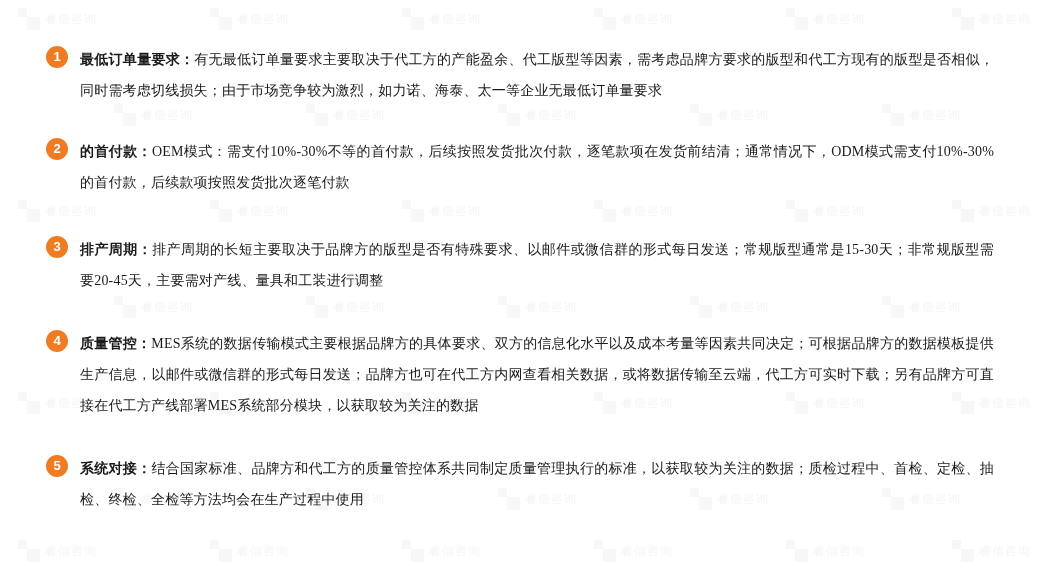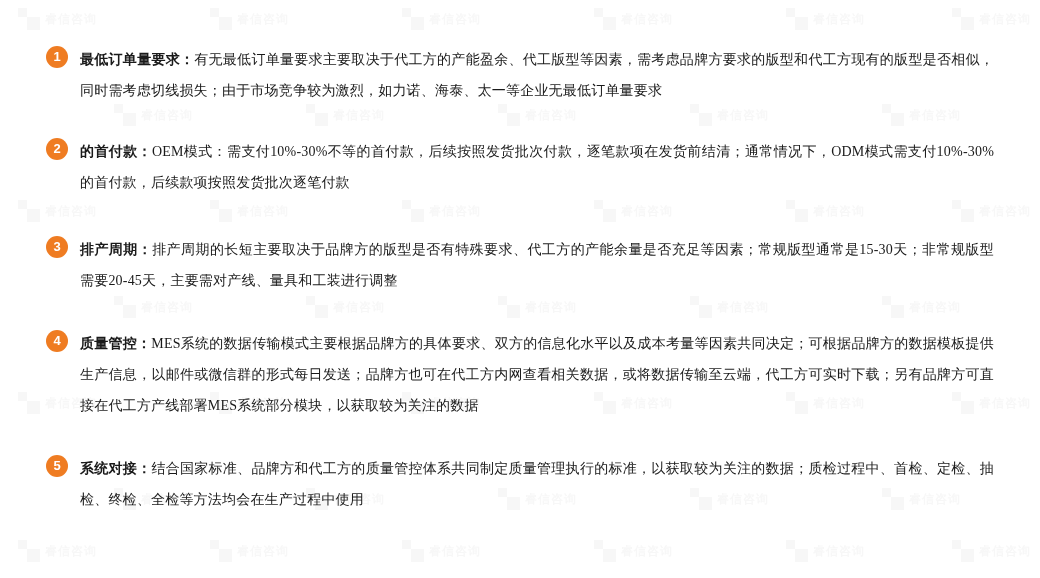--- a/index.html
+++ b/index.html
@@ -287,21 +287,21 @@
   <div class="item" id="item-2">
     <div class="bullet">2</div>
     <div class="para">
       <span class="lead">的首付款：</span><span>OEM模式：需支付10%-30%不等的首付款，后续按照发货批次付款，逐笔款项在发货前结清；通常情况下，ODM模式需支付10%-30%的首付款，后续款项按照发货批次逐笔付款</span>
     </div>
   </div>
 
   <div class="item" id="item-3">
     <div class="bullet">3</div>
     <div class="para">
-      <span class="lead">排产周期：</span><span>排产周期的长短主要取决于品牌方的版型是否有特殊要求、代工方的产能余量是否充足等因素；常规版型通常是15-30天；非常规版型需要20-45天，主要需对产线、量具和工装进行调整</span>
+      <span class="lead">排产周期：</span><span>排产周期的长短主要取决于品牌方的版型是否有特殊要求、以邮件或微信群的形式每日发送；常规版型通常是15-30天；非常规版型需要20-45天，主要需对产线、量具和工装进行调整</span>
     </div>
   </div>
 
   <div class="item" id="item-4">
     <div class="bullet">4</div>
     <div class="para">
       <span class="lead">质量管控：</span><span>MES系统的数据传输模式主要根据品牌方的具体要求、双方的信息化水平以及成本考量等因素共同决定；可根据品牌方的数据模板提供生产信息，以邮件或微信群的形式每日发送；品牌方也可在代工方内网查看相关数据，或将数据传输至云端，代工方可实时下载；另有品牌方可直接在代工方产线部署MES系统部分模块，以获取较为关注的数据</span>
     </div>
   </div>
 

